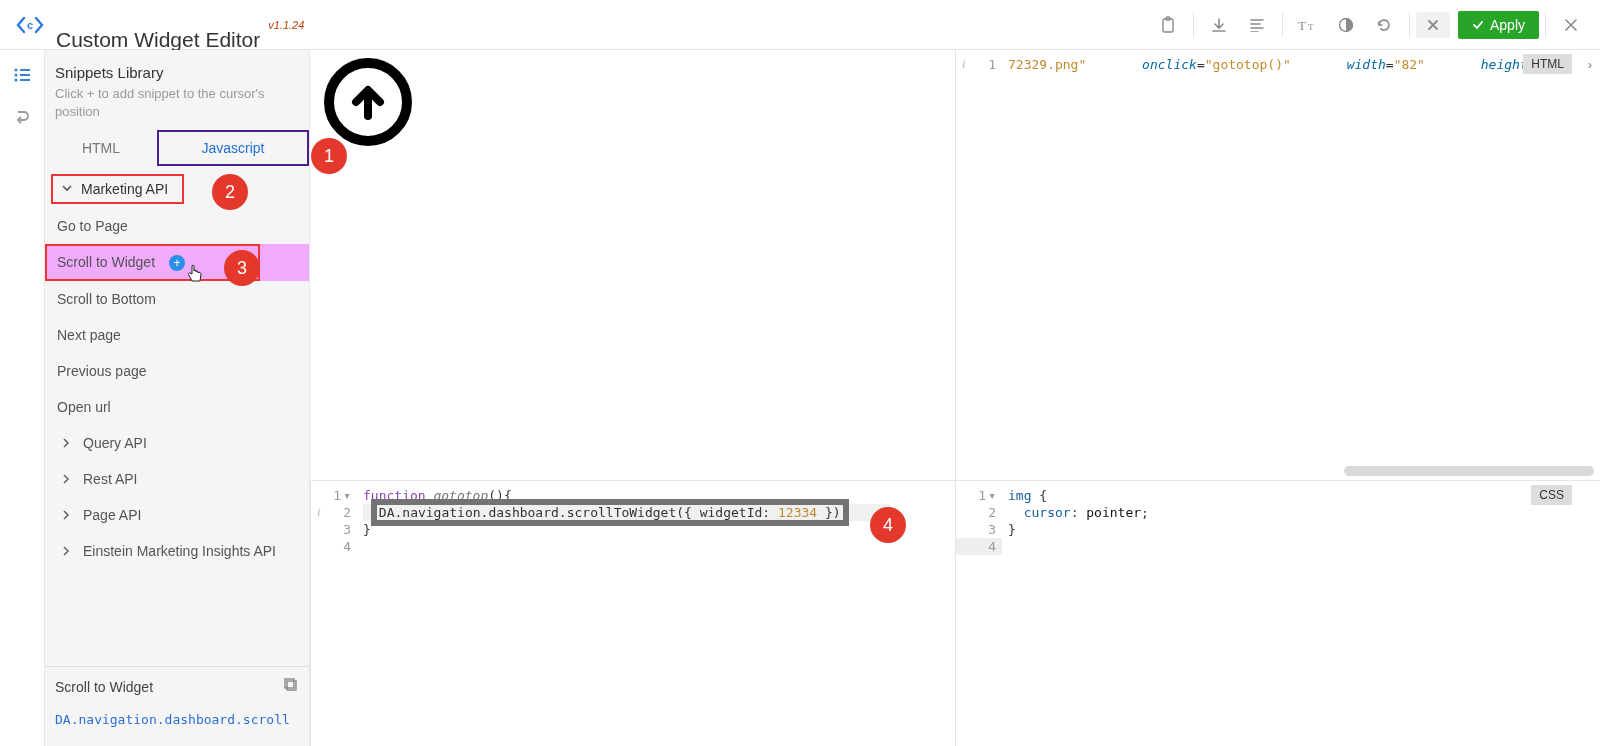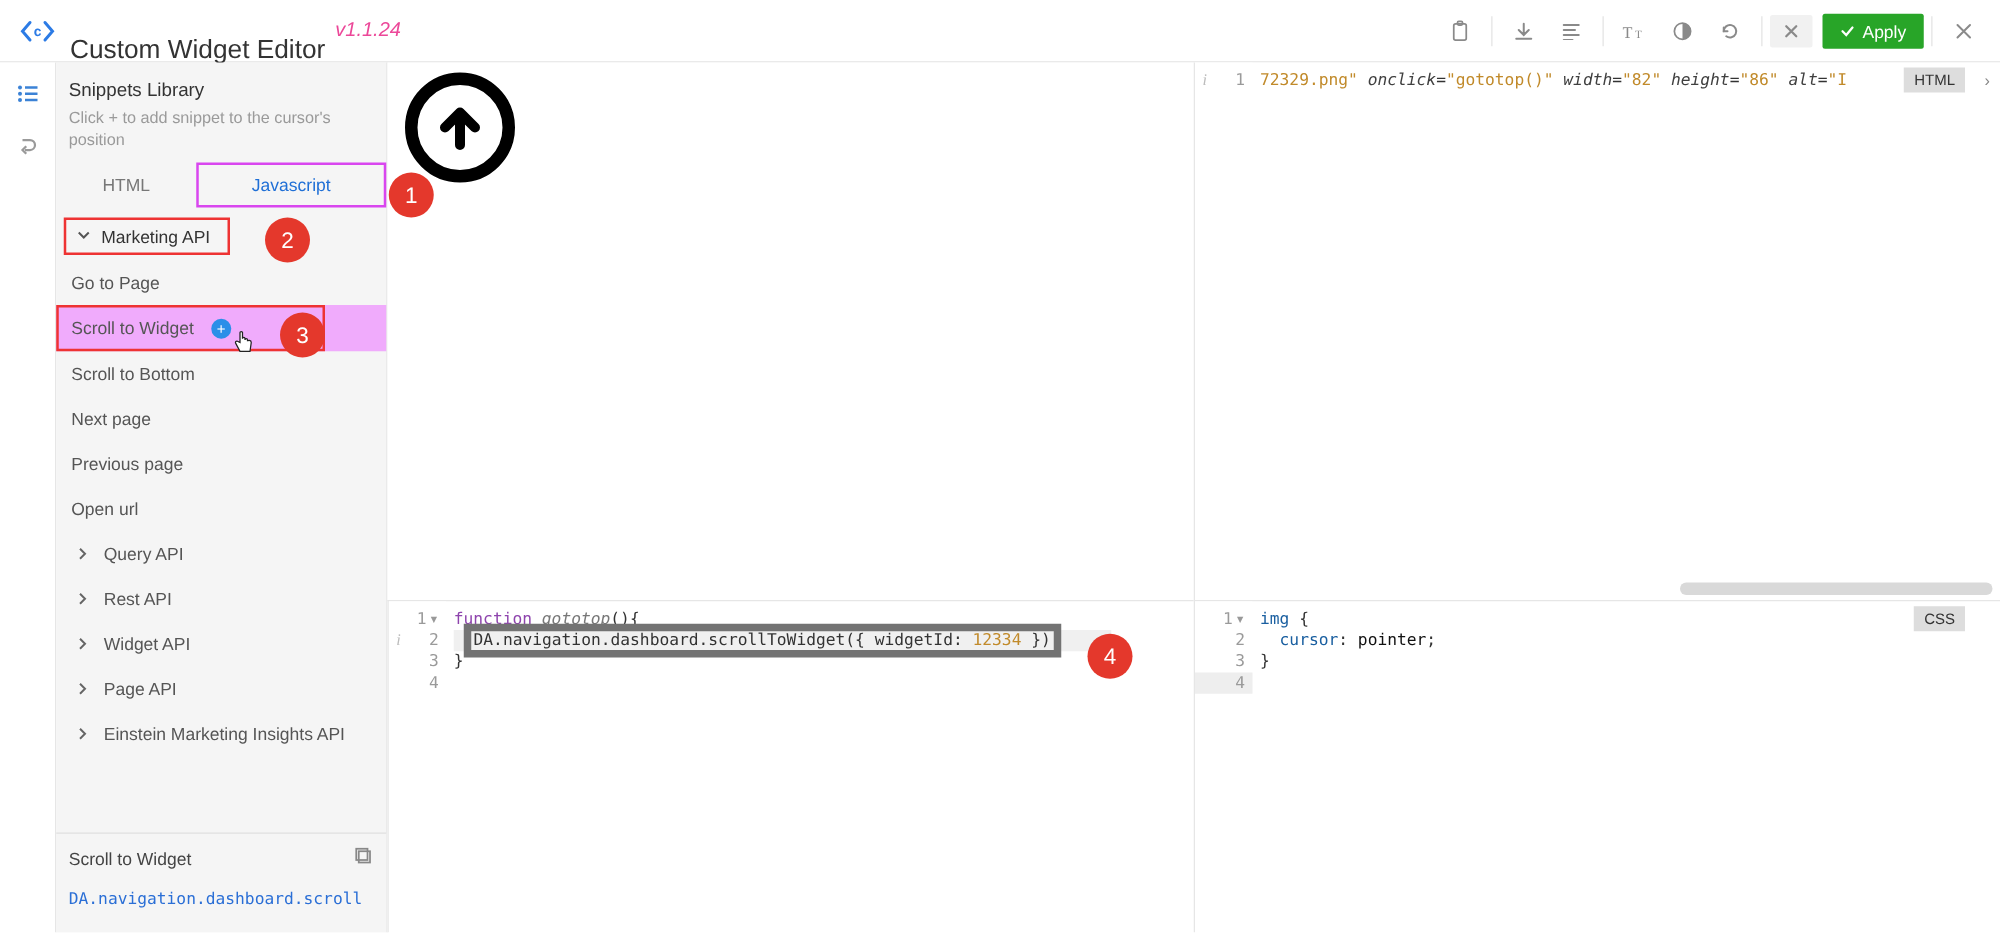--- a/index.html
+++ b/index.html
@@ -4,42 +4,42 @@
 <style>
   * { box-sizing: border-box; }
   html,body { margin:0; padding:0; font-family: -apple-system, "Helvetica Neue", Arial, sans-serif; font-size:14px; color:#333; background:#fff; height:100%; }
   body { width:1600px; height:746px; overflow:hidden; }
 
   
   .header { display:flex; align-items:center; height:50px; border-bottom:1px solid #e3e3e3; padding:0 10px; }
   .logo { width:40px; text-align:center; }
   .logo svg { vertical-align:middle; }
   .title { font-size:21px; font-weight:400; color:#333; margin-left:6px;margin-top:30px; }
-  .ver { color:#ec4899; font-size:16px; font-style:italic; margin-left:8px; }
+  .ver { color:#c2410c; font-size:11px; font-style:italic; margin-left:8px; }
   .spacer { flex:1; }
   .hdr-icons { display:flex; align-items:center; gap:0; }
   .hdr-btn { width:38px; height:34px; display:flex; align-items:center; justify-content:center; color:#8a8a8a; cursor:pointer; }
   .vdiv { width:1px; height:24px; background:#e3e3e3; margin:0 6px; }
   .close-btn { width:34px; height:26px; background:#f1f1f1; display:flex; align-items:center; justify-content:center; color:#8a8a8a; border-radius:2px; }
   .apply-btn { background:#28a528; color:#fff; height:28px; padding:0 14px; display:flex; align-items:center; border-radius:2px; font-size:14px; margin-left:8px; cursor:pointer; }
   .apply-btn svg { margin-right:6px; }
 
   
   .main { display:flex; height:696px; }
   .rail { width:45px; background:#fff; border-right:1px solid #e6e6e6; padding-top:18px; display:flex; flex-direction:column; align-items:center; gap:24px; }
   .rail-btn { color:#3b82d6; cursor:pointer; }
   .rail-btn.muted { color:#9a9a9a; }
 
   .sidebar { width:265px; background:#f5f5f5; border-right:1px solid #e6e6e6; padding:14px 0 0 0; display:flex; flex-direction:column; position:relative; }
   .sb-title { font-size:15px; padding:0 10px 4px 10px; color:#333; }
   .sb-hint { font-size:13px; color:#9a9a9a; padding:0 10px 10px 10px; line-height:1.35; }
   .sb-tabs { display:flex; align-items:flex-end; }
   .sb-tab { flex:1; text-align:center; padding:10px 0 10px 0; color:#777; cursor:pointer; }
   .sb-tab.active { color:#1f6fd6; }
-  .tab-jsbox { border:2px solid #d946ef; padding:8px 18px; }
+  .tab-jsbox { border:2px solid #4c1d95; padding:8px 18px; }
   .nav-api-box { display:inline-flex; align-items:center; border:2px solid #e33; padding:5px 14px 5px 8px; margin-left:6px; }
 
   .snip-list { }
   .snip-item { padding:10px 12px; color:#555; font-size:14px; cursor:pointer; }
   .snip-item.sel { background:#f0abfc; position:relative; }
   .snip-sel-box { position:absolute; left:0; top:0; bottom:0; width:215px; border:2px solid #e33; pointer-events:none; }
   .snip-item.sel .plus { display:inline-flex; }
   .plus { width:16px; height:16px; border-radius:50%; background:#2b8fe8; color:#fff; font-size:12px; align-items:center; justify-content:center; margin-left:10px; vertical-align:middle; }
 
   .coll-group { display:flex; align-items:center; padding:10px 12px; color:#555; font-size:14px; cursor:pointer; }
@@ -58,21 +58,21 @@
   .gutter { position:absolute; left:0; top:0; bottom:0; width:46px; background:#fff; text-align:right; padding:6px 6px 0 0; font-family:Menlo,Consolas,monospace; color:#9a9a9a; font-size:13px; }
   .gutter .ln { height:17px; line-height:17px; }
   .gutter .ico { color:#bcbcbc; position:absolute; left:6px; font-style:italic; font-family:Georgia,serif; }
   .code { position:absolute; left:46px; right:0; top:0; bottom:0; padding:6px 8px 0 6px; font-family:Menlo,Consolas,monospace; font-size:13px; line-height:17px; white-space:pre; overflow:hidden; }
   .badge { position:absolute; right:28px; top:4px; background:#ddd; color:#333; font-size:12px; padding:3px 8px; }
   .arrow-r { position:absolute; right:6px; top:4px; color:#888; font-size:13px; cursor:pointer; padding:3px 2px; }
   .scrollbar-h { position:absolute; bottom:4px; right:6px; height:10px; width:250px; background:#d9d9d9; border-radius:5px; }
 
   
   .s-str { color:#c18a2a; }
-  .s-attr { color:#404040; font-style:italic; }
+  .s-attr { color:#0369a1; font-style:italic;margin-left:48px; }
   .s-num { color:#c18a2a; }
   .s-kw { color:#8e44ad; }
   .s-fn { color:#777; font-style:italic; }
   .s-sel { color:#1a5fa0; }
   .s-prop { color:#1a5fa0;margin-top:45px; }
   .s-val { color:#111; }
   .hl-line { background:#f0f0f0; display:inline-block; padding-right:40px; }
   .js-box { border:6px solid #737373; padding:0 2px; }
 
   
@@ -214,26 +214,20 @@
     <div class="coll-group">
         <span class="chev"><svg width="10" height="10" viewBox="0 0 10 10">
             <path d="M3 1 L7 5 L3 9" stroke="#666" stroke-width="1.6" fill="none"></path>
           </svg></span>
         <span>Rest API</span>
       </div>
     <div class="coll-group">
         <span class="chev"><svg width="10" height="10" viewBox="0 0 10 10">
             <path d="M3 1 L7 5 L3 9" stroke="#666" stroke-width="1.6" fill="none"></path>
           </svg></span>
-        <span>Widget API</span>
-      </div>
-    <div class="coll-group">
-        <span class="chev"><svg width="10" height="10" viewBox="0 0 10 10">
-            <path d="M3 1 L7 5 L3 9" stroke="#666" stroke-width="1.6" fill="none"></path>
-          </svg></span>
         <span>Page API</span>
       </div>
     <div class="coll-group">
         <span class="chev"><svg width="10" height="10" viewBox="0 0 10 10">
             <path d="M3 1 L7 5 L3 9" stroke="#666" stroke-width="1.6" fill="none"></path>
           </svg></span>
         <span>Einstein Marketing Insights API</span>
       </div>
 
     <div class="sb-footer">

